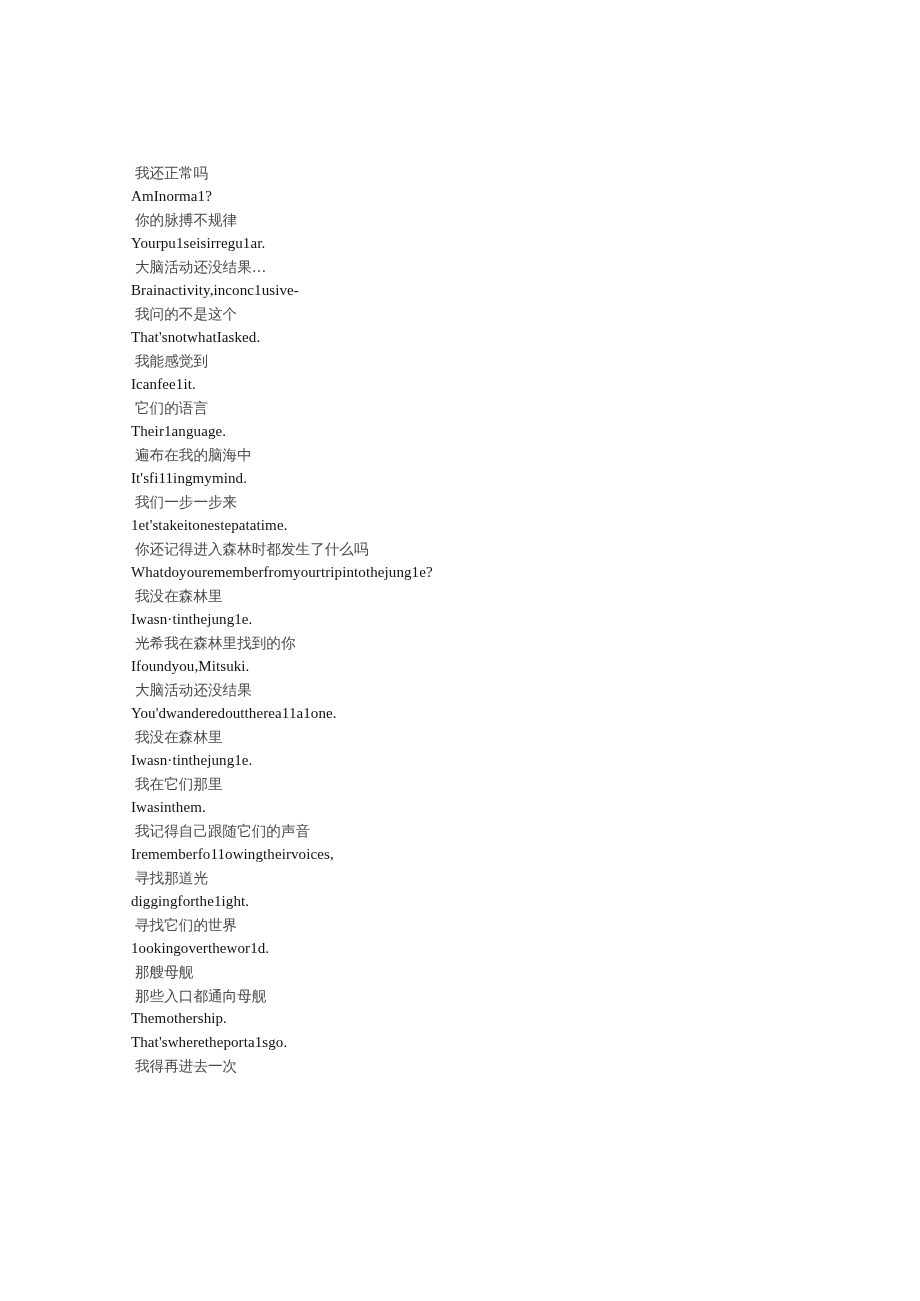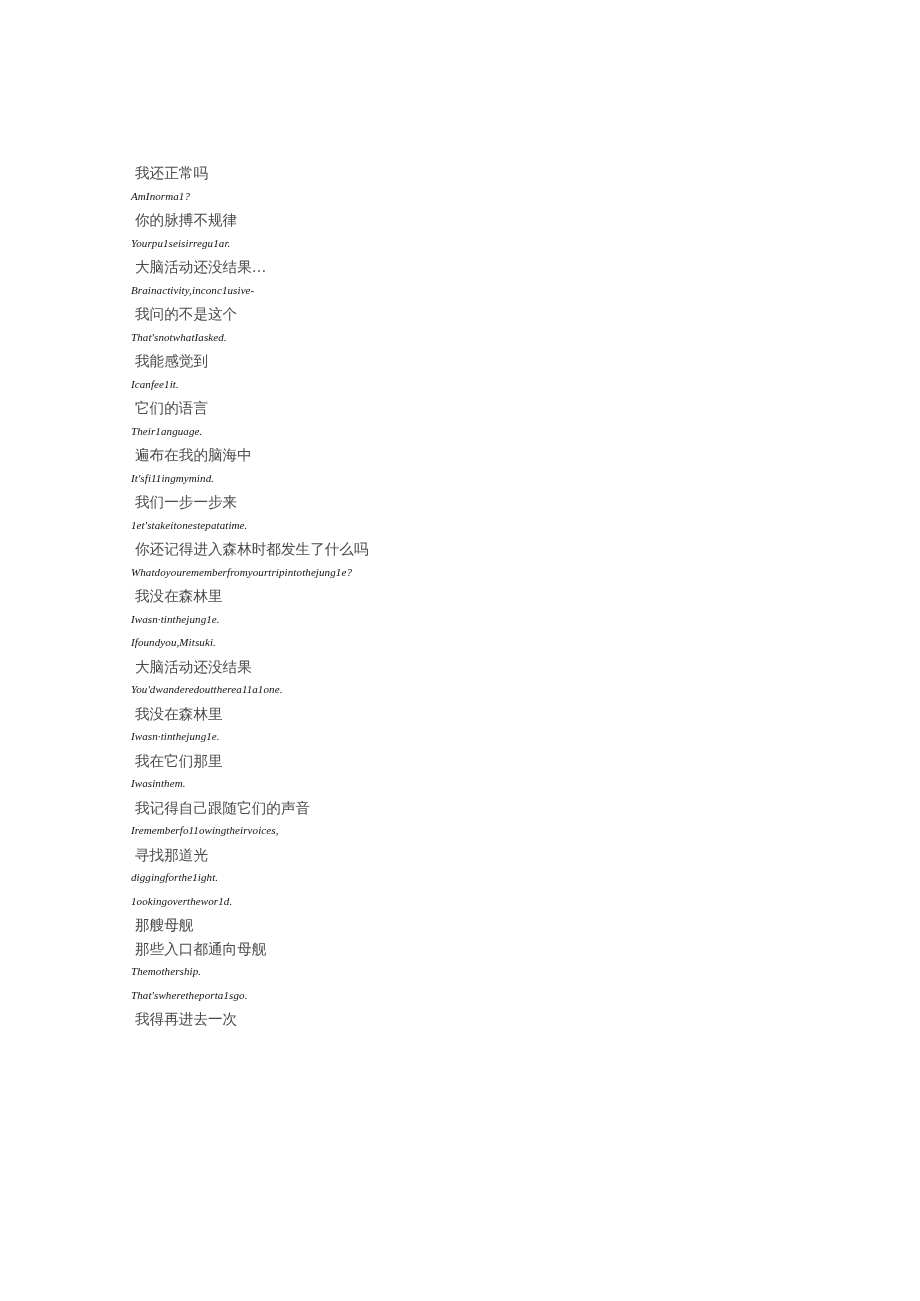--- a/index.html
+++ b/index.html
@@ -42,26 +42,25 @@
     font-size: 14.6px;
     color: #ララ;
     color: #4a4a4a;
     padding-left: 4px;
     letter-spacing: 0px;
     font-weight: 400;
   }
   
   .line.en {
     font-family: "Liberation Serif", "DejaVu Serif", serif;
-    font-size: 11px;
+    font-size: 15px;
     color: #111111;
     padding-left: 0px;
     font-weight: 400;
     letter-spacing: 0.1px;
-    font-style: italic;
   }
 </style>
 </head>
 <body>
 
 <div id="page">
   <div id="transcript">
       <span class="line zh">我还正常吗</span>
       <span class="line en">AmInorma1?</span>
       <span class="line zh">你的脉搏不规律</span>
@@ -75,31 +74,33 @@
       <span class="line zh">它们的语言</span>
       <span class="line en">Their1anguage.</span>
       <span class="line zh">遍布在我的脑海中</span>
       <span class="line en">It'sfi11ingmymind.</span>
       <span class="line zh">我们一步一步来</span>
       <span class="line en">1et'stakeitonestepatatime.</span>
       <span class="line zh">你还记得进入森林时都发生了什么吗</span>
       <span class="line en">Whatdoyourememberfromyourtripintothejung1e?</span>
       <span class="line zh">我没在森林里</span>
       <span class="line en">Iwasn·tinthejung1e.</span>
+      <span class="line zh">光希我在森林里找到的你</span>
       <span class="line en">Ifoundyou,Mitsuki.</span>
       <span class="line zh">大脑活动还没结果</span>
       <span class="line en">You'dwanderedouttherea11a1one.</span>
       <span class="line zh">我没在森林里</span>
       <span class="line en">Iwasn·tinthejung1e.</span>
       <span class="line zh">我在它们那里</span>
       <span class="line en">Iwasinthem.</span>
       <span class="line zh">我记得自己跟随它们的声音</span>
       <span class="line en">Irememberfo11owingtheirvoices,</span>
       <span class="line zh">寻找那道光</span>
       <span class="line en">diggingforthe1ight.</span>
+      <span class="line zh">寻找它们的世界</span>
       <span class="line en">1ookingoverthewor1d.</span>
       <span class="line zh">那艘母舰</span>
       <span class="line zh">那些入口都通向母舰</span>
       <span class="line en">Themothership.</span>
       <span class="line en">That'swheretheporta1sgo.</span>
       <span class="line zh">我得再进去一次</span>
     </div>
 </div>
 
 </body></html>

